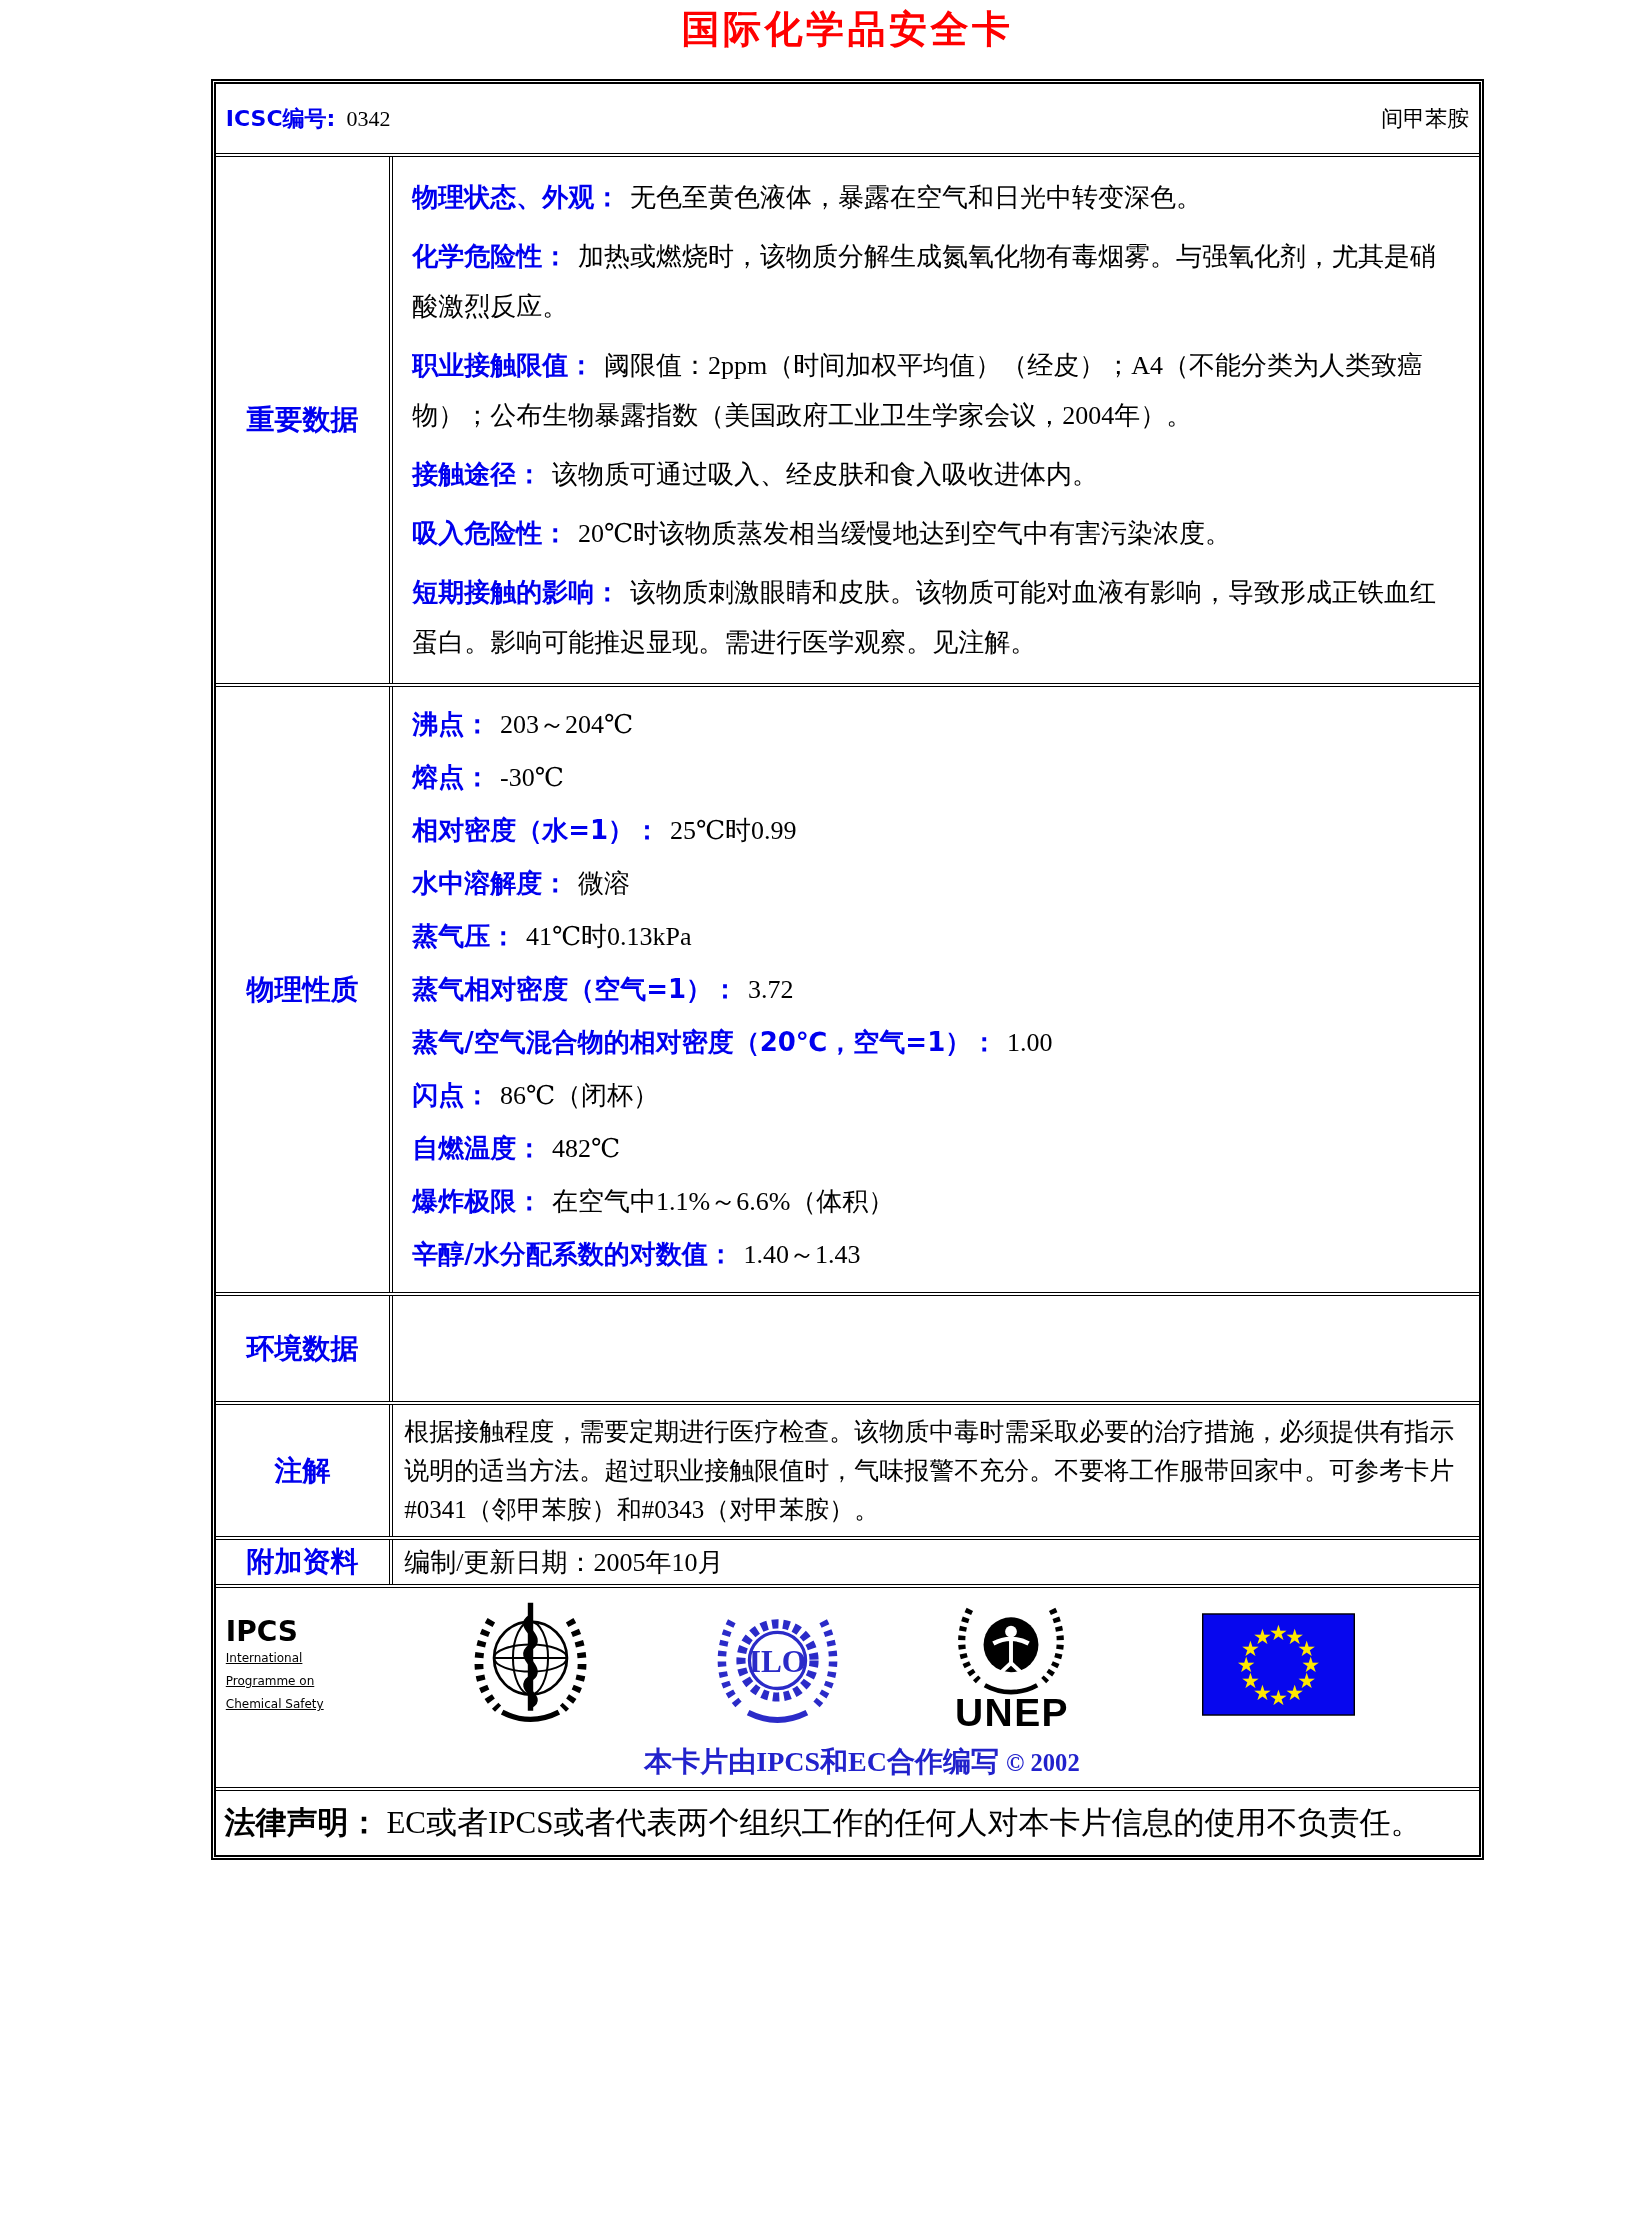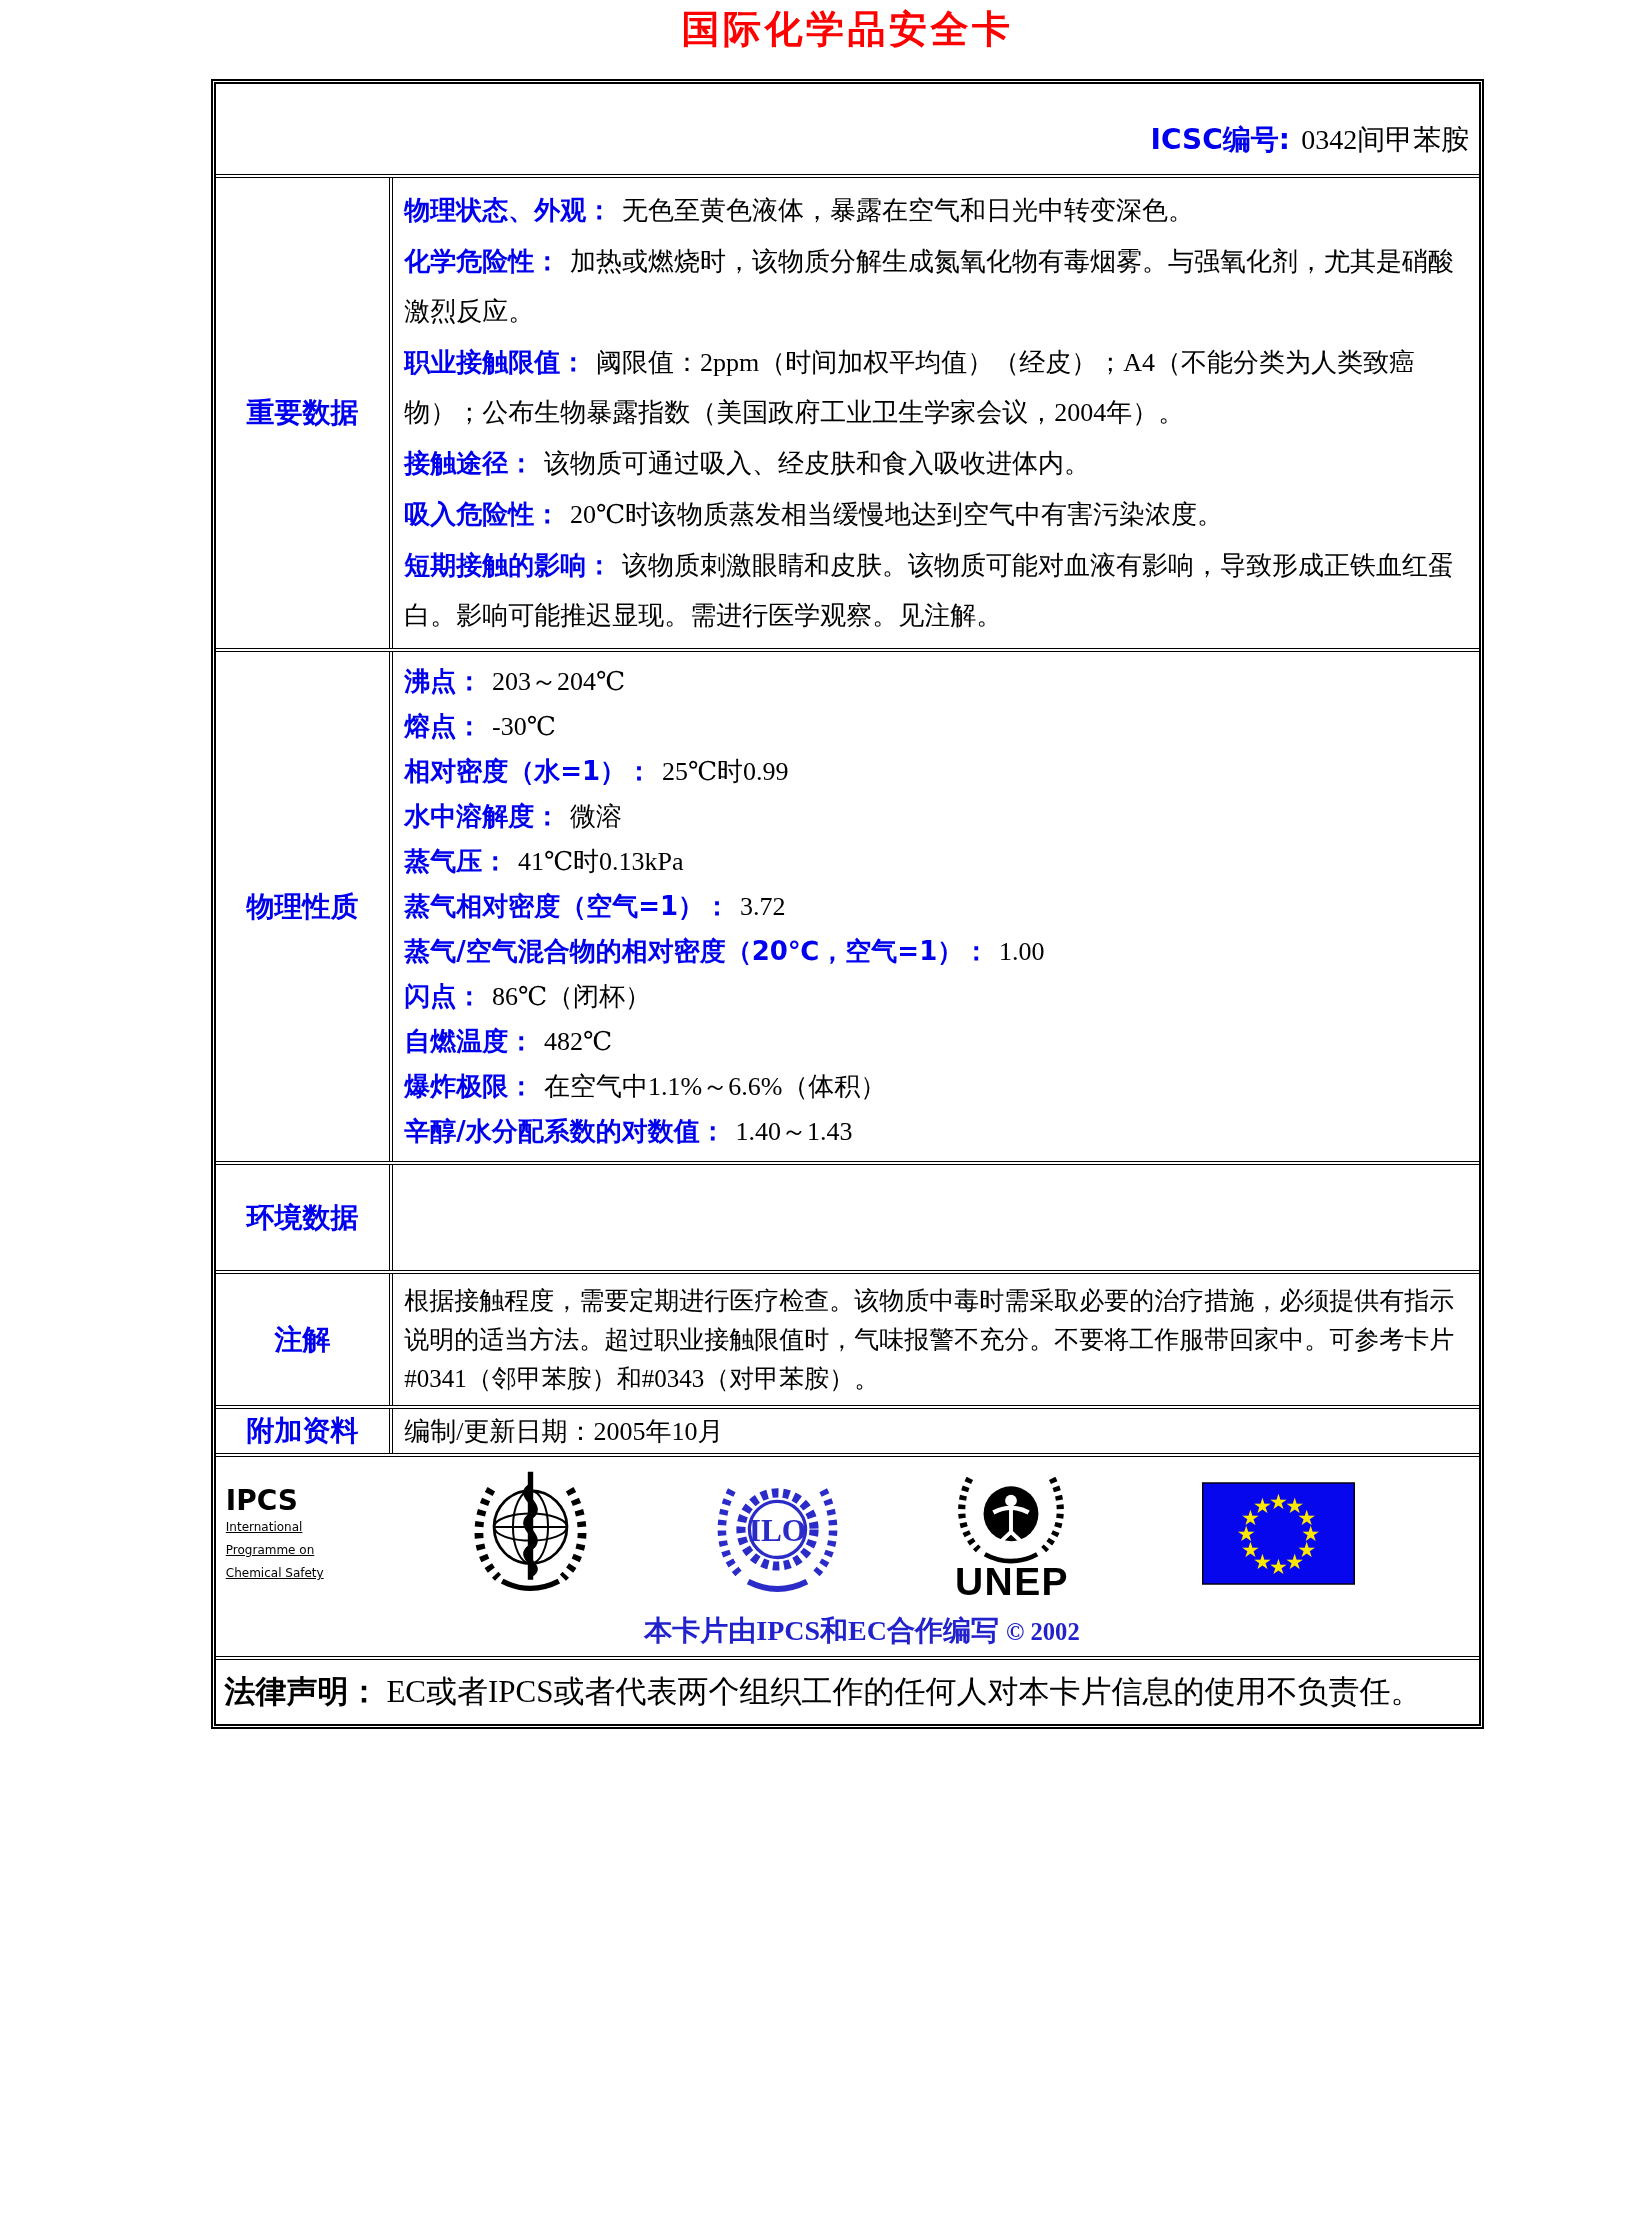--- a/index.html
+++ b/index.html
@@ -4,28 +4,28 @@
 <style>
   html,body{margin:0;padding:0;background:#fff;}
   .page{position:relative;width:1650px;height:2216px;background:#ffffff;overflow:hidden;
         font-family:"Liberation Serif","DejaVu Serif",serif;color:#000;border-radius:8px;}
   .doc-title{position:absolute;top:4.2px;left:211px;width:1273px;text-align:center;
         font-family:"DejaVu Sans","Liberation Sans",sans-serif;font-weight:bold;
         font-size:38px;color:#ff0000;letter-spacing:3.5px;}
   .card{position:absolute;left:211px;top:79px;width:1273px;border:5.6px double #000;background:#fff;box-sizing:border-box;}
   .row{border-bottom:4.9px double #000;}
   .row:last-child{border-bottom:none;}
-  .icsc-row{display:flex;justify-content:flex-end;align-items:center;min-height:69px;padding:0 9.8px;font-size:28px;margin-top:21px;}
+  .icsc-row{display:flex;justify-content:space-between;align-items:center;min-height:69px;padding:0 9.8px;font-size:22px;}
   .blue{color:#0000ee;font-weight:bold;font-family:"DejaVu Sans","Liberation Sans",sans-serif;}
   .num{margin-left:11.2px;}
   .section{display:flex;align-items:stretch;}
   .sec-label{flex:0 0 177px;display:flex;align-items:center;justify-content:center;
         border-right:4.9px double #000;font-size:28px;text-align:center;box-sizing:border-box;}
   .sec-content{flex:1;padding:7px 11.2px;font-size:26px;box-sizing:border-box;}
-  .item{margin:0;}
+  .item{margin:8px;}
   .item .lbl{margin-right:9.8px;}
   .sec-important .item{line-height:50px;}
   .sec-physical .item{line-height:44px;}
   .env-content{min-height:105px;}
   .notes-text{margin:0;font-size:25px;line-height:39px;}
   .addl-content{display:flex;align-items:center;min-height:44px;padding-top:2.8px;padding-bottom:2.8px;}
   .logos-row{position:relative;height:199px;}
   .ipcs-block{position:absolute;left:9.8px;top:28px;font-family:"DejaVu Sans","Liberation Sans",sans-serif;}
   .ipcs-title{font-size:28px;font-weight:bold;line-height:31px;}
   .ipcs-sub{font-size:12px;line-height:23px;text-decoration:underline;}

